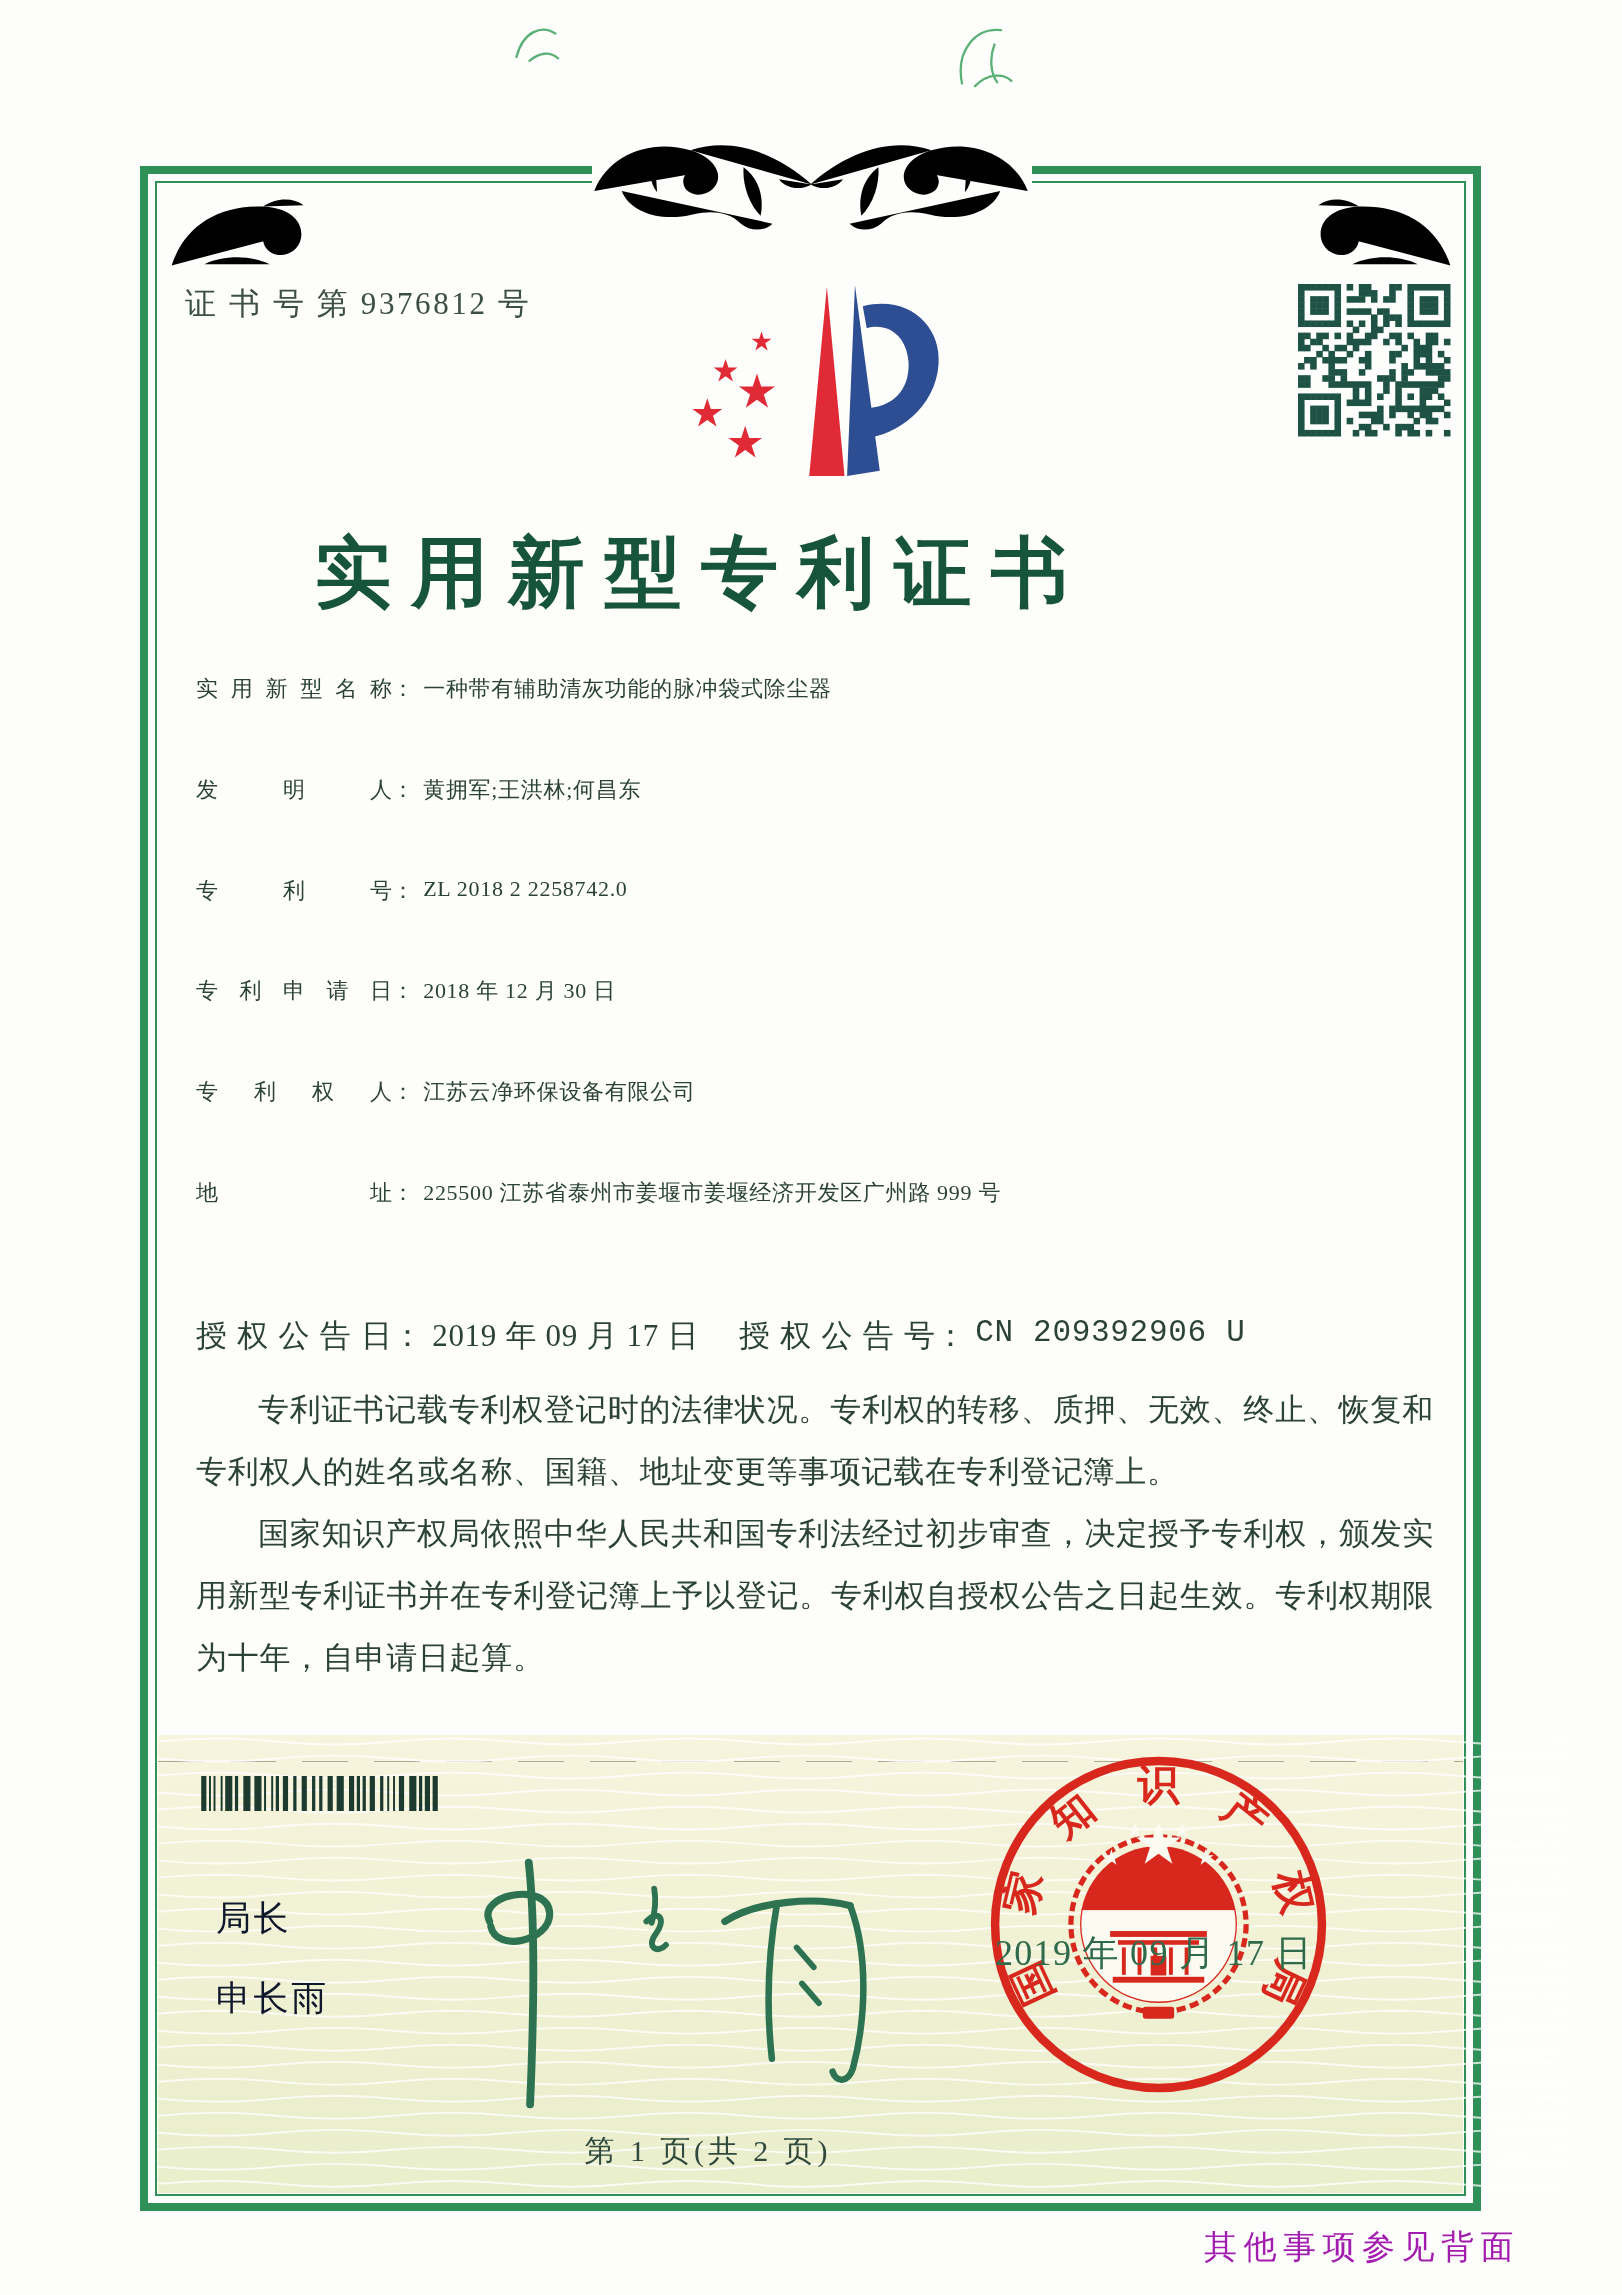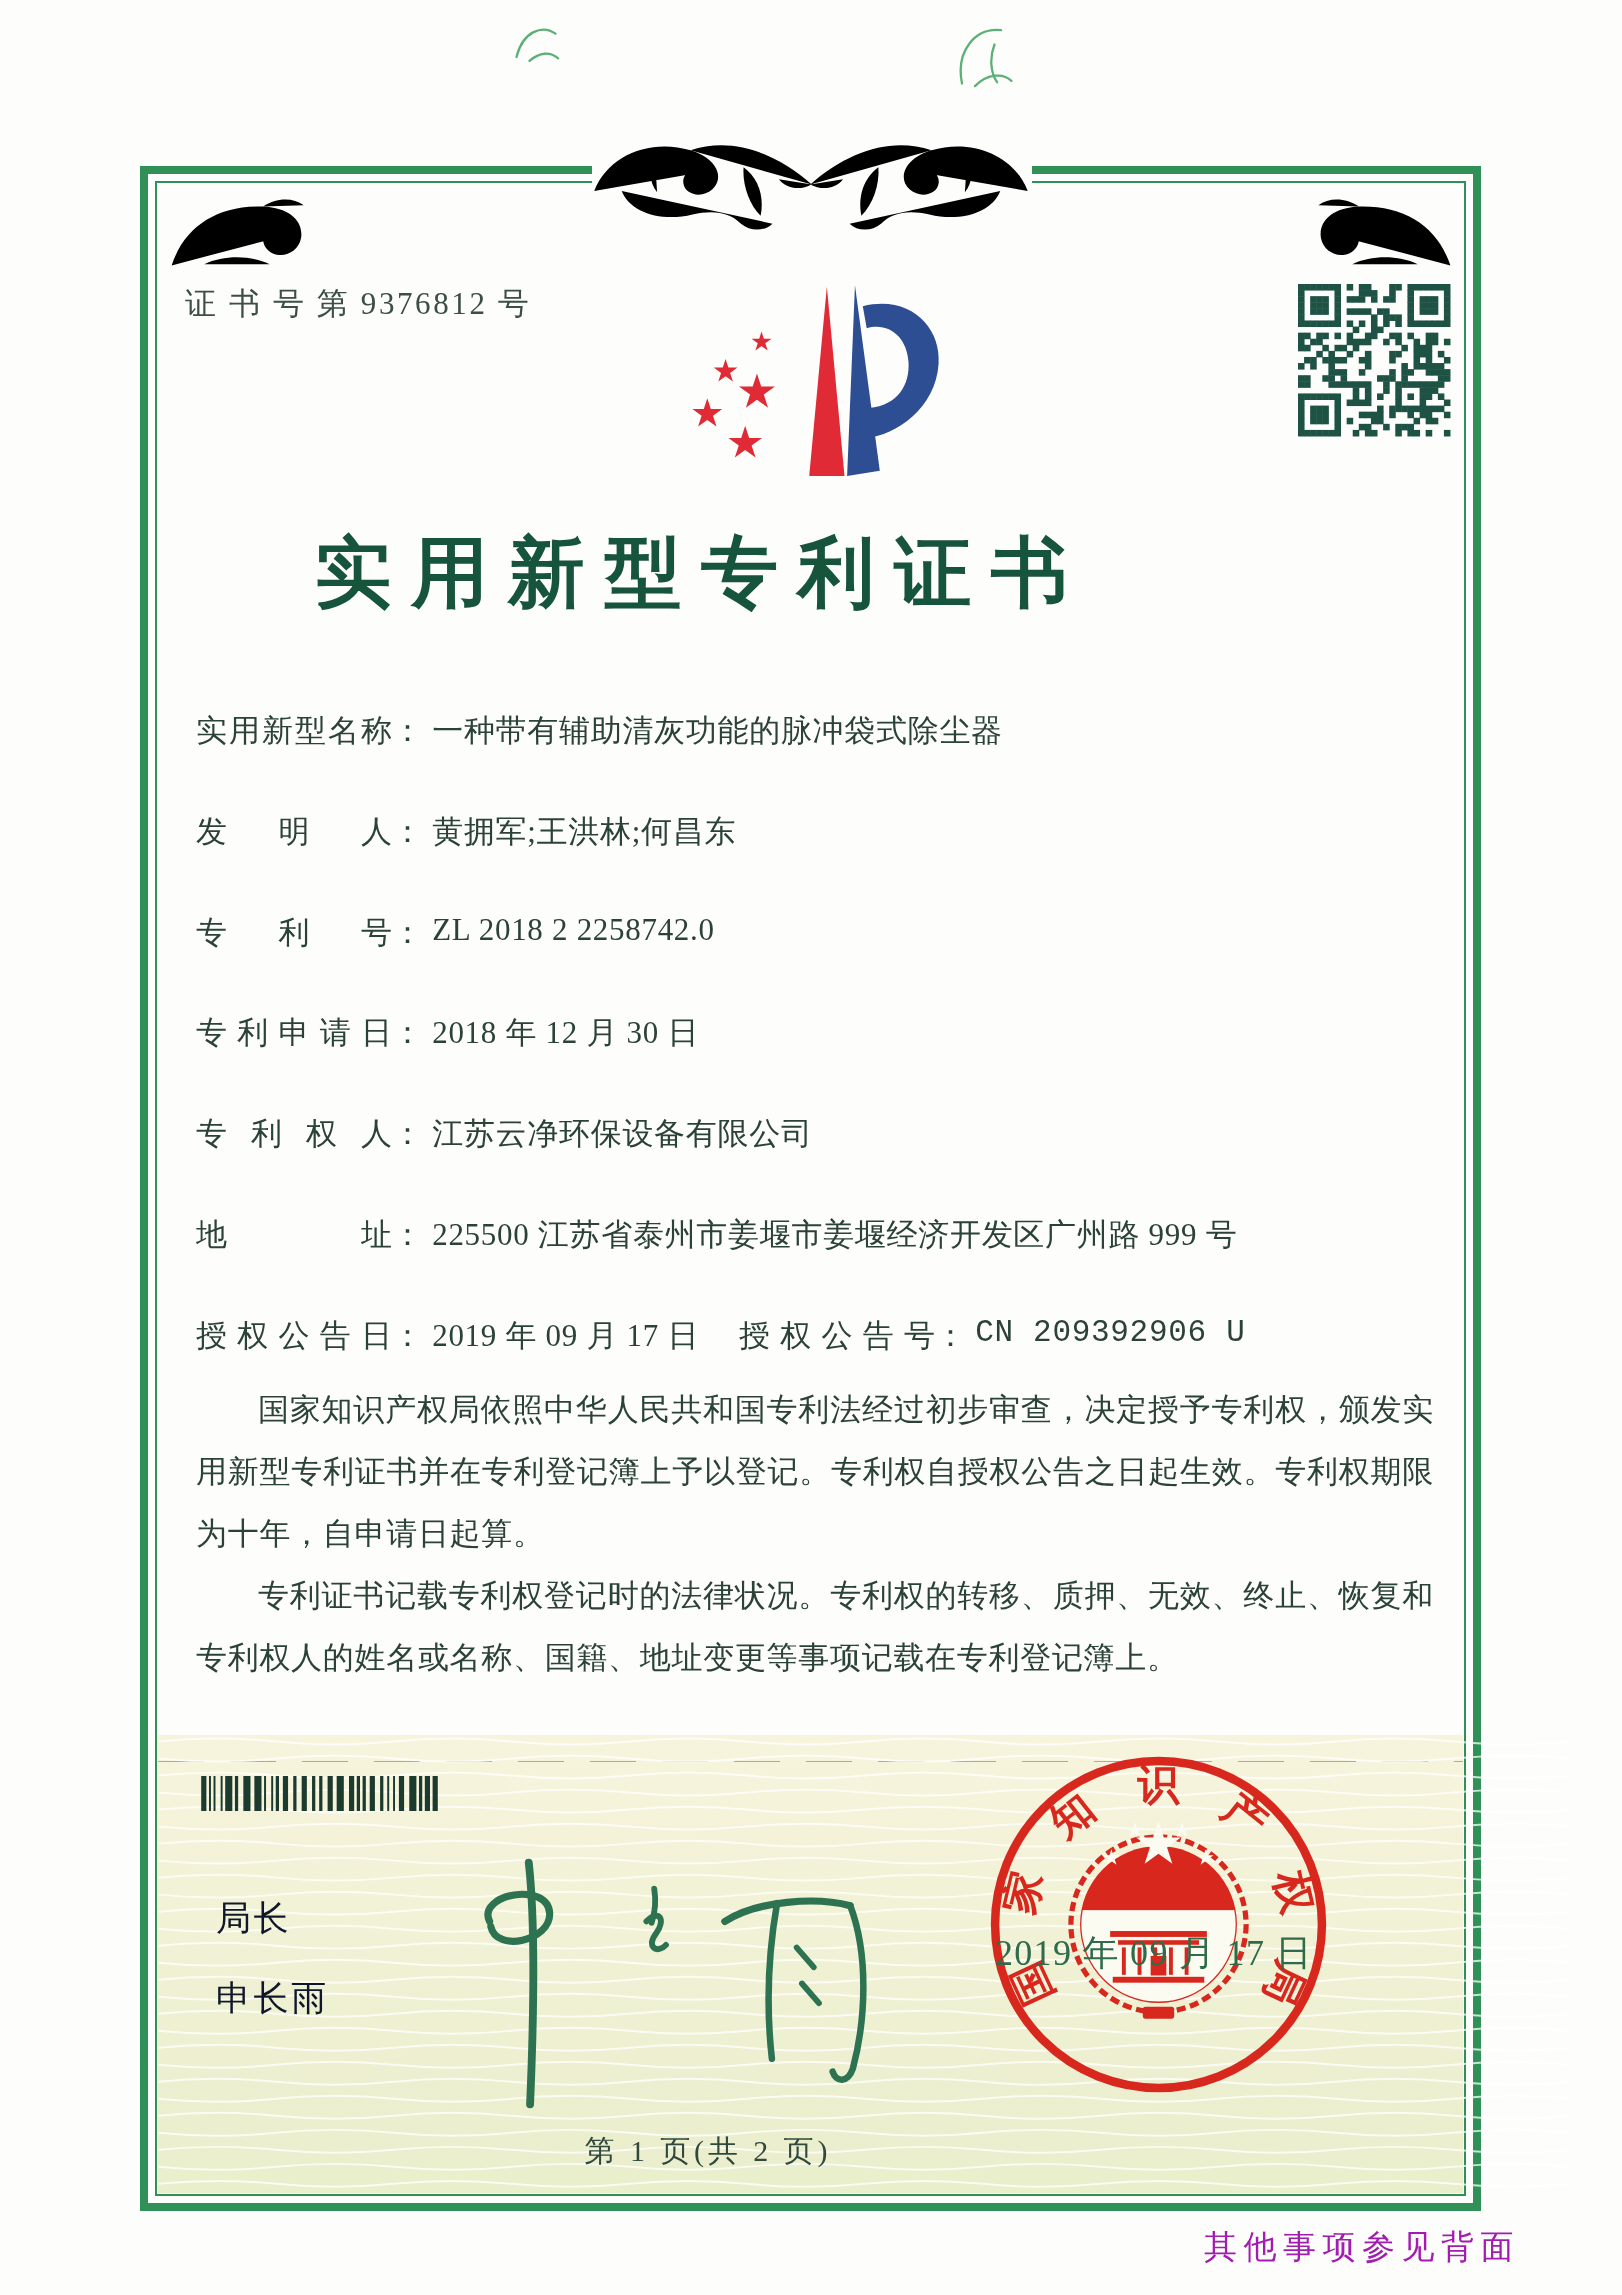--- a/index.html
+++ b/index.html
@@ -14,21 +14,21 @@
   .frame-outer{left:140px;top:166px;width:1341px;height:2045px;
     border:8.5px solid var(--border_green);box-sizing:border-box;}
   .frame-inner{left:155px;top:181px;width:1311px;height:2015px;
     border:2.6px solid var(--border_green);box-sizing:border-box;}
   
   .cert-no{left:185px;top:283px;font-size:31px;letter-spacing:2.6px;color:#3c4f44;}
   
   .title{left:0;width:1402px;top:522px;text-align:center;font-weight:700;
     font-size:77px;letter-spacing:19.6px;color:var(--title_green);}
   
-  #fields{left:196px;top:710px;width:1243px;height:720px;font-size:31px;}
+  #fields{left:196px;top:674px;width:1243px;height:720px;font-size:22px;}
   .frow{position:absolute;left:0;width:1243px;white-space:nowrap;}
   .flabel{display:inline-block;width:196px;text-align:justify;text-align-last:justify;vertical-align:top;}
   .fcolon{display:inline-block;vertical-align:top;}
   .fvalue{display:inline-block;margin-left:9.2px;vertical-align:top;letter-spacing:0.7px;}
   .grant-row{left:196px;top:1315px;width:1243px;font-size:31px;white-space:nowrap;}
   .grant-pair2{position:absolute;left:543px;top:0;font-family:Liberation Mono, monospace;}
   
   .paragraphs{left:196px;top:1379px;width:1238px;font-size:31px;line-height:62px;
     text-align:justify;letter-spacing:0.7px;}
   .paragraphs p{margin:0;text-indent:2em;}
@@ -451,22 +451,22 @@
   
   <div class="abs grant-row">
     <span class="flabel">授权公告日</span><span class="fcolon">：</span><span class="fvalue">2019 年 09 月 17 日</span>
     <span class="grant-pair2">
       <span class="flabel">授权公告号</span><span class="fcolon">：</span><span class="fvalue">CN 209392906 U</span>
     </span>
   </div>
 
   
   <div class="abs paragraphs">
+    <p>专利证书记载专利权登记时的法律状况。专利权的转移、质押、无效、终止、恢复和专利权人的姓名或名称、国籍、地址变更等事项记载在专利登记簿上。</p>
     <p>国家知识产权局依照中华人民共和国专利法经过初步审查，决定授予专利权，颁发实用新型专利证书并在专利登记簿上予以登记。专利权自授权公告之日起生效。专利权期限为十年，自申请日起算。</p>
-    <p>专利证书记载专利权登记时的法律状况。专利权的转移、质押、无效、终止、恢复和专利权人的姓名或名称、国籍、地址变更等事项记载在专利登记簿上。</p>
   </div>
 
   
   <div class="abs band">
     <svg id="waves" width="1305" height="458" viewBox="0 0 1994 700">
         <path d="M0,10 q90,-9 180,0 t180,0 t180,0 t180,0 t180,0 t180,0 t180,0 t180,0 t180,0 t180,0 t180,0 t180,0" stroke="#ffffff" fill="none" stroke-width="3" opacity="0.75"></path>
         <path d="M0,36 q90,9 180,0 t180,0 t180,0 t180,0 t180,0 t180,0 t180,0 t180,0 t180,0 t180,0 t180,0 t180,0" stroke="#ffffff" fill="none" stroke-width="3" opacity="0.75"></path>
         <path d="M0,62 q90,-9 180,0 t180,0 t180,0 t180,0 t180,0 t180,0 t180,0 t180,0 t180,0 t180,0 t180,0 t180,0" stroke="#ffffff" fill="none" stroke-width="3" opacity="0.75"></path>
         <path d="M0,88 q90,9 180,0 t180,0 t180,0 t180,0 t180,0 t180,0 t180,0 t180,0 t180,0 t180,0 t180,0 t180,0" stroke="#ffffff" fill="none" stroke-width="3" opacity="0.75"></path>
         <path d="M0,114 q90,-9 180,0 t180,0 t180,0 t180,0 t180,0 t180,0 t180,0 t180,0 t180,0 t180,0 t180,0 t180,0" stroke="#ffffff" fill="none" stroke-width="3" opacity="0.75"></path>

